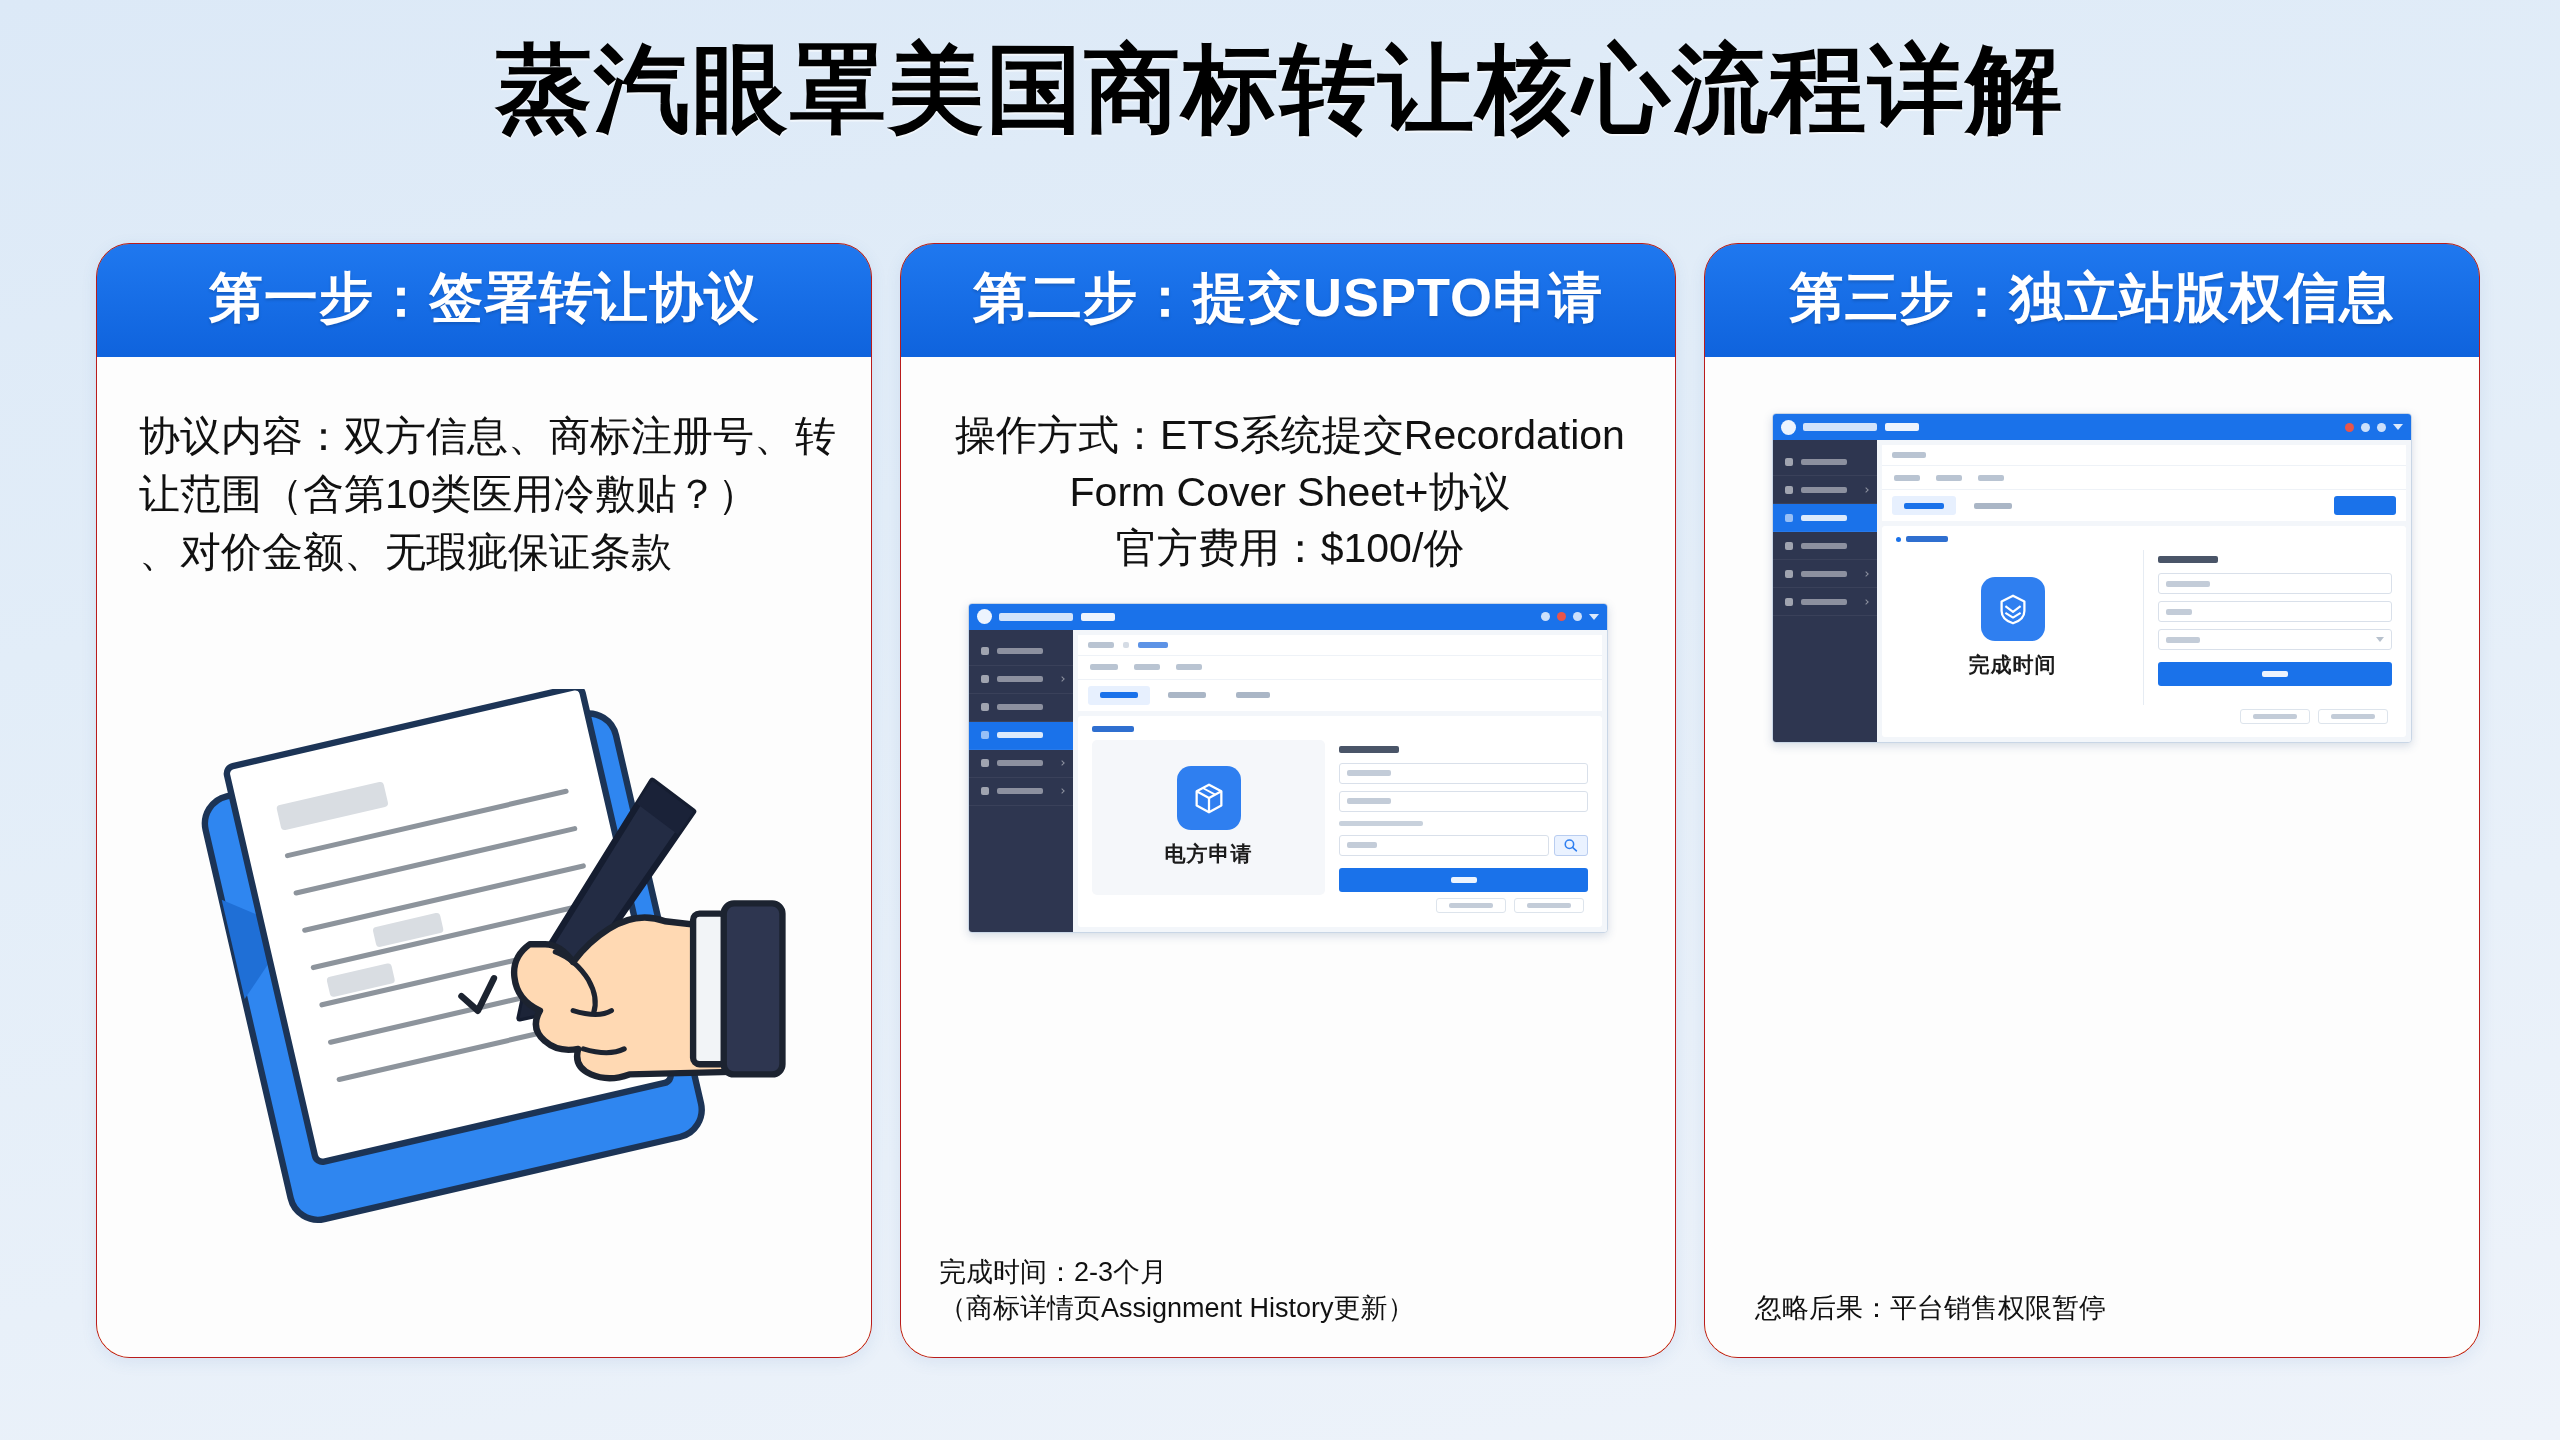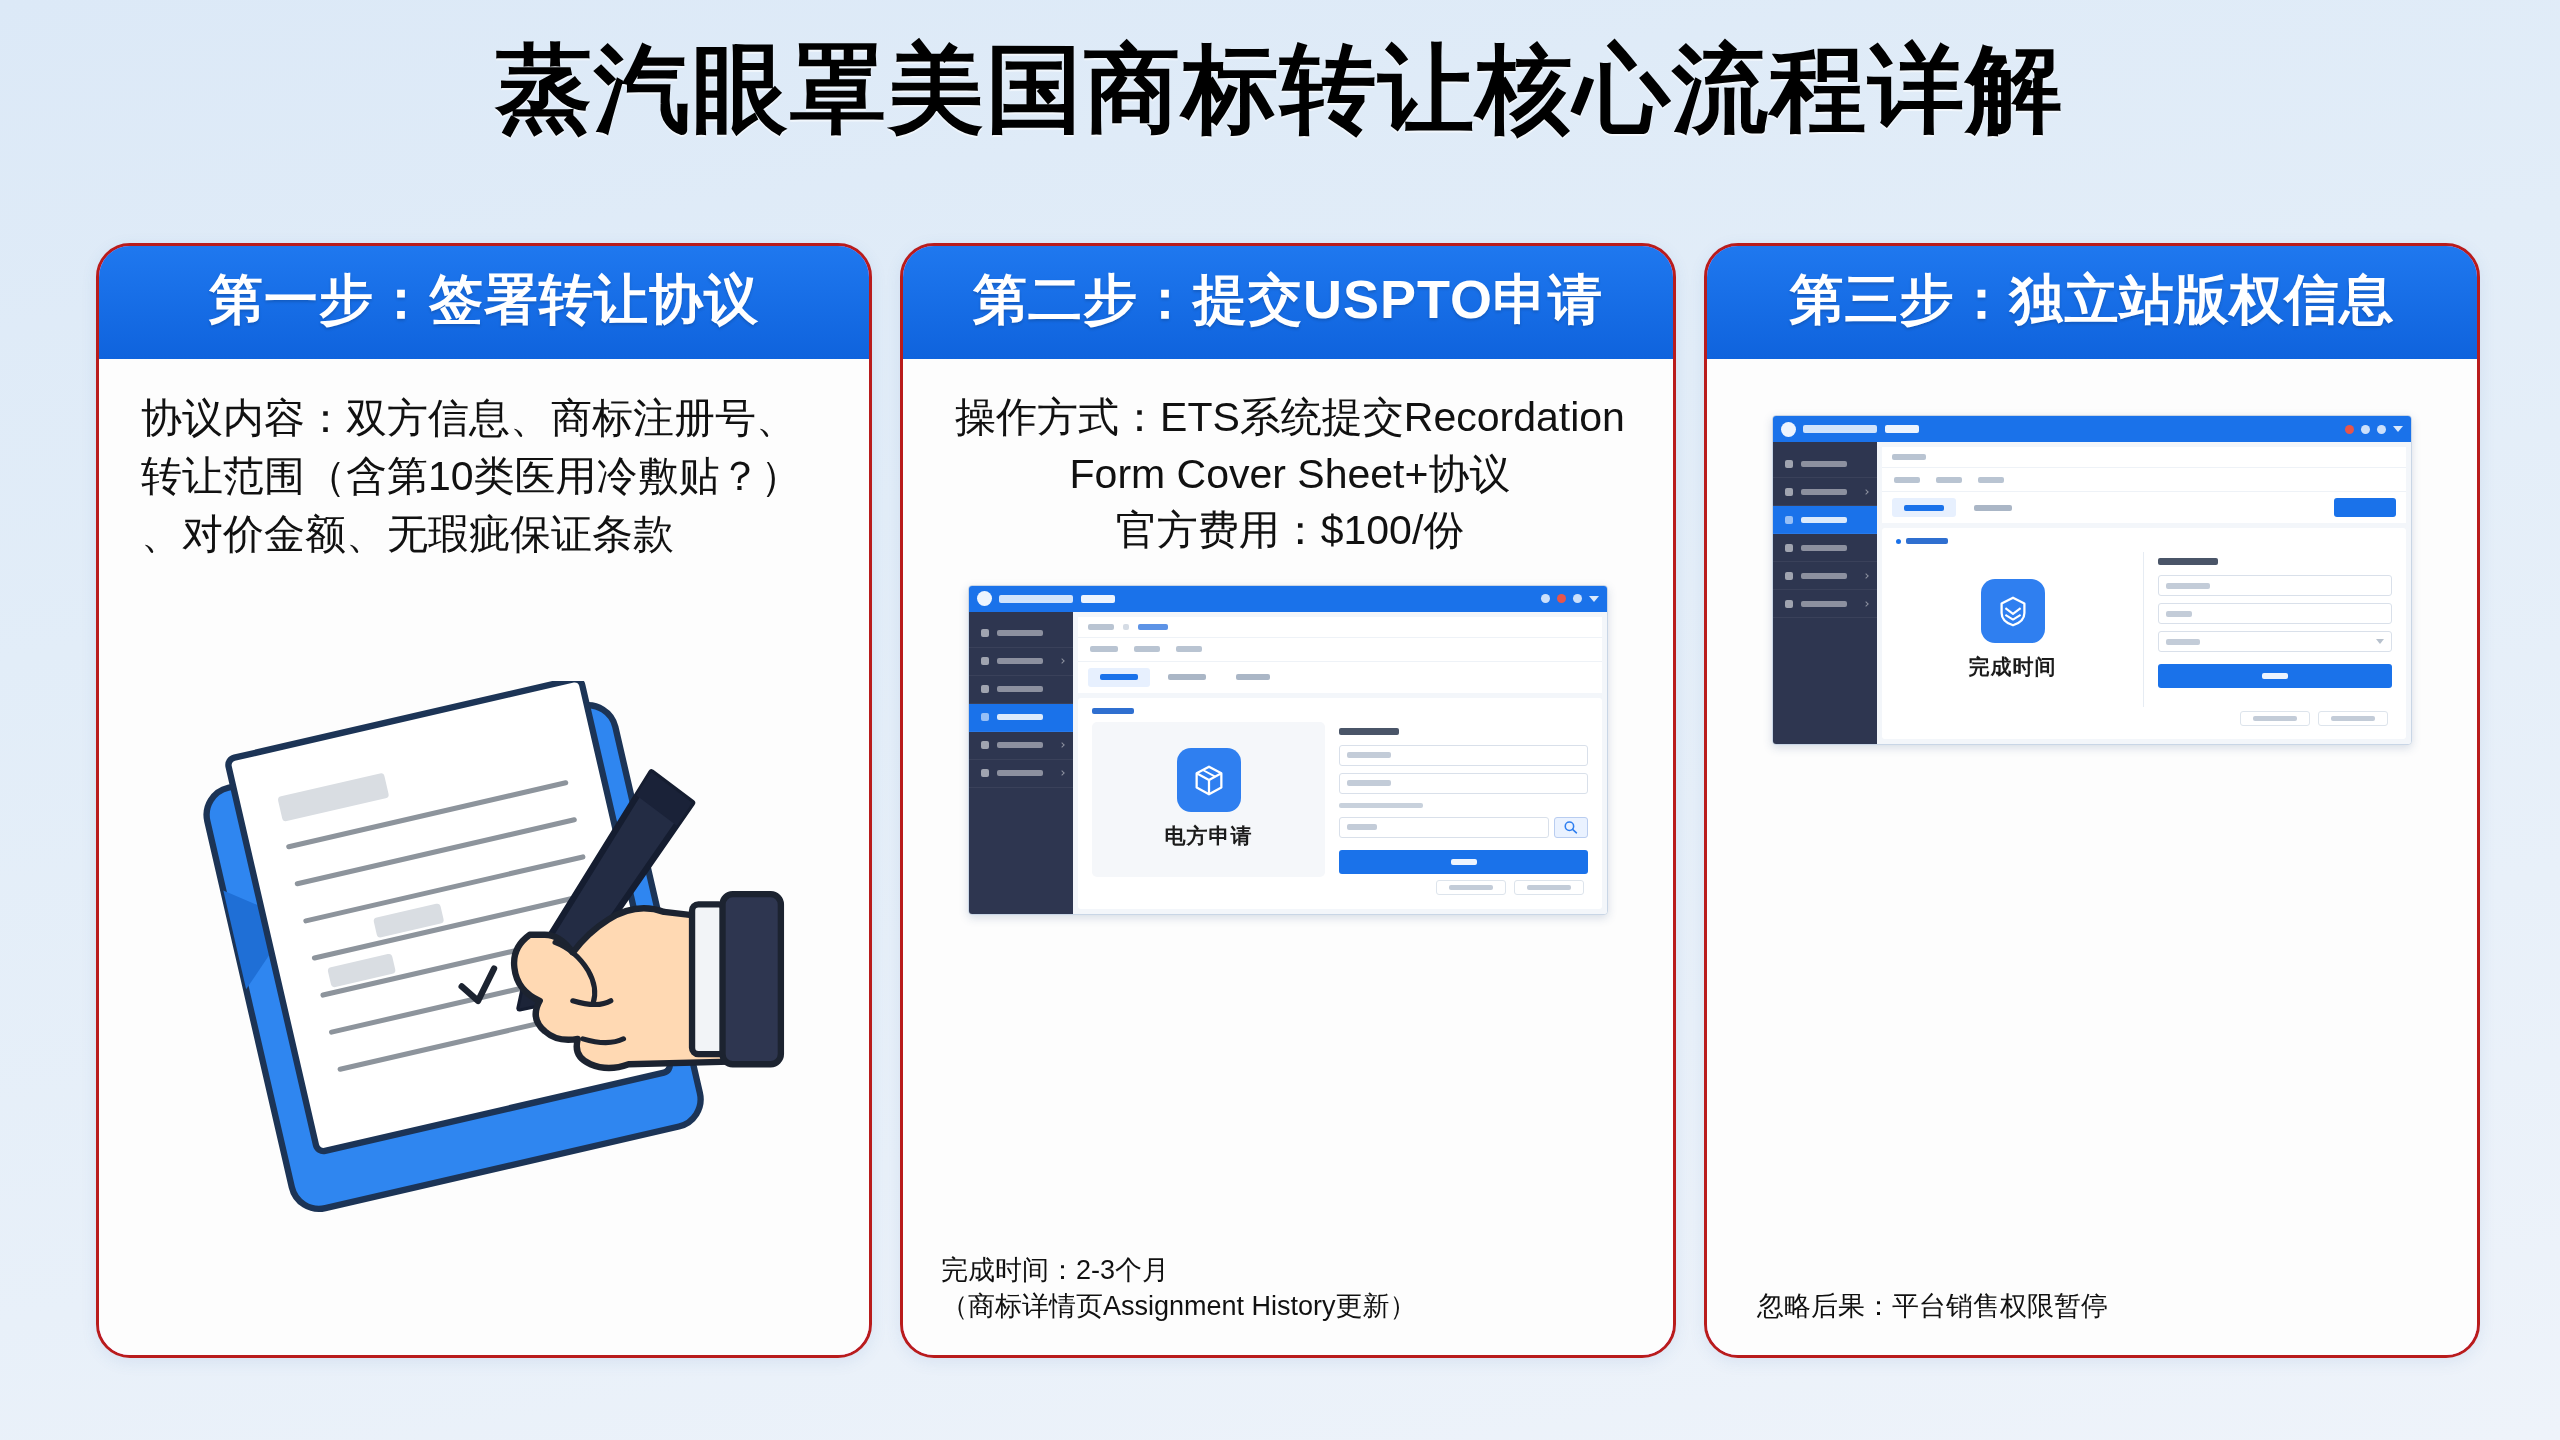--- a/index.html
+++ b/index.html
@@ -36,22 +36,22 @@
     left: 96px;
     width: 2384px;
     height: 1115px;
     display: flex;
     justify-content: space-between;
     gap: 28px;
   }
 
   .card {
     flex: 1 1 0;
-    background: #f0abfc;
-    border: 3px solid #b91c1c;
+    background: #f97316;
+    border: 1px solid #b91c1c;
     border-radius: 34px;
     overflow: hidden;
     display: flex;
     flex-direction: column;
     box-shadow: 0 4px 16px rgba(60,110,180,0.10);
   }
 
   .card-header {
     background: #1470e8;
     background: linear-gradient(180deg, #1f78ef 0%, #0f63dd 100%);
@@ -72,20 +72,21 @@
     padding: 30px 34px 24px 34px;
     background: #fdfdfd;
   }
 
   .body-text {
     font-size: 41px;
     line-height: 1.42;
     color: #111111;
     font-weight: 500;
     white-space: pre-wrap;
+    margin-top: 20px;
   }
 
   .body-text.tight { line-height: 1.38; text-align: center; }
 
   .footer-text {
     font-size: 27px;
     line-height: 1.36;
     color: #111111;
     font-weight: 500;
     white-space: pre-wrap;

